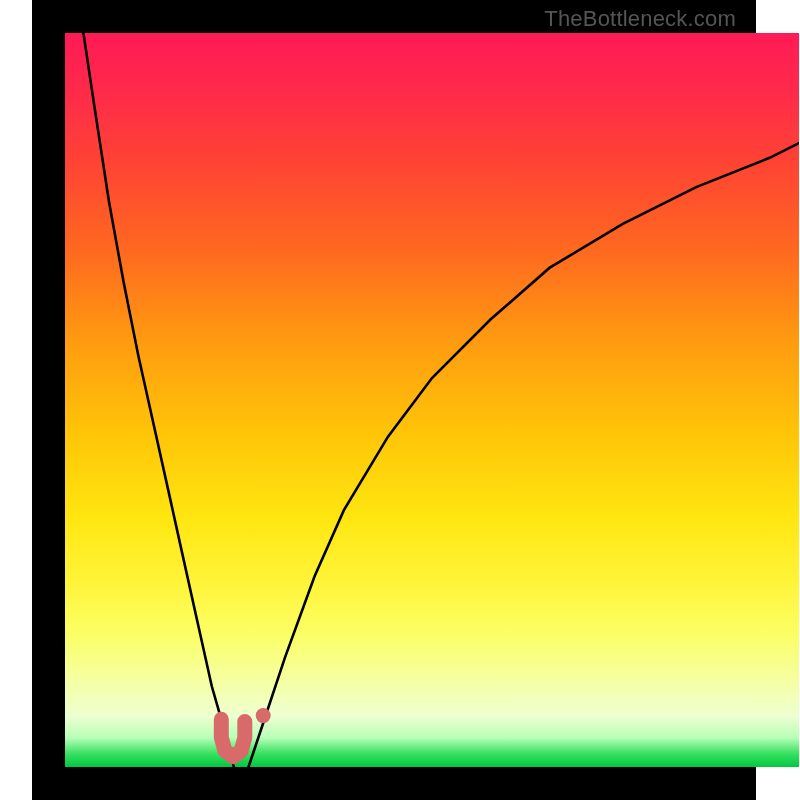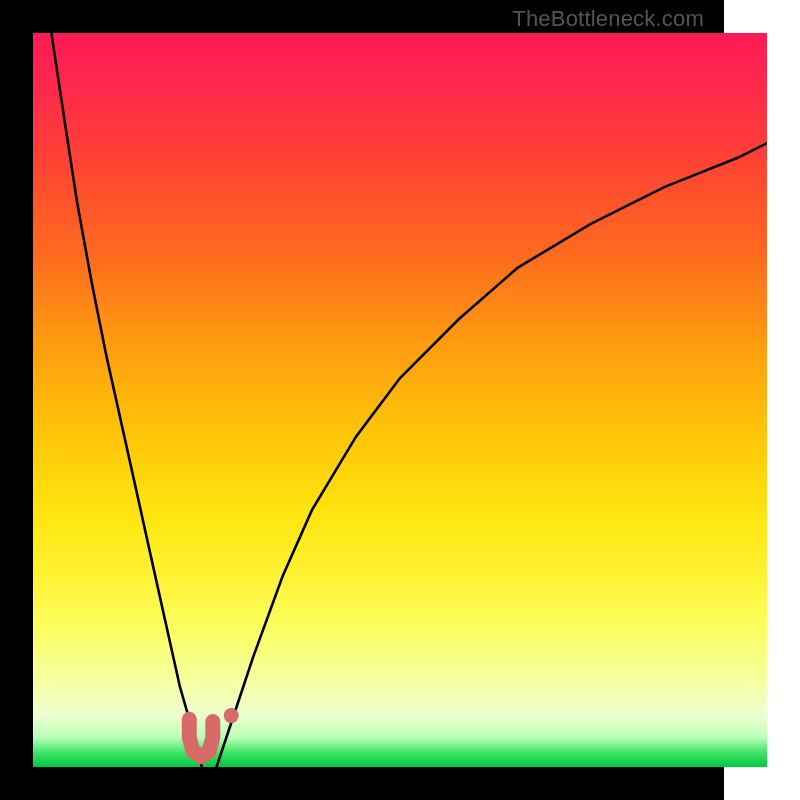--- a/index.html
+++ b/index.html
@@ -1,16 +1,16 @@
 <!DOCTYPE html>
 <html><head>
 <meta charset="utf-8">
 <style>
   html,body{margin:0;padding:0;width:800px;height:800px;overflow:hidden;font-family:Arial,Helvetica,sans-serif;}
-  .stage{position:relative;width:724px;height:800px;background:#000;}
+  .stage{position:relative;width:724px;height:800px;background:#000;margin-left:32px;}
   .plot{position:absolute;left:33px;top:33px;width:734px;height:734px;overflow:hidden;}
   .grad{position:absolute;inset:0;
     background:linear-gradient(to bottom,
       #ff1a55 0%,
       #ff2a4a 8%,
       #ff4433 18%,
       #ff6a1f 30%,
       #ff9b10 42%,
       #ffc608 55%,
       #ffe610 66%,

